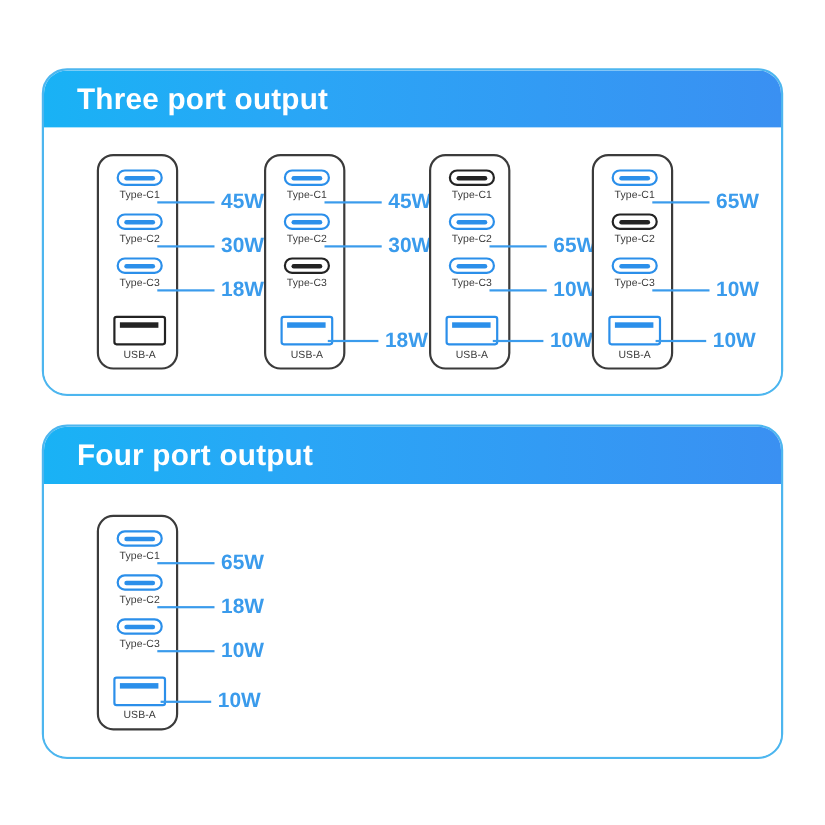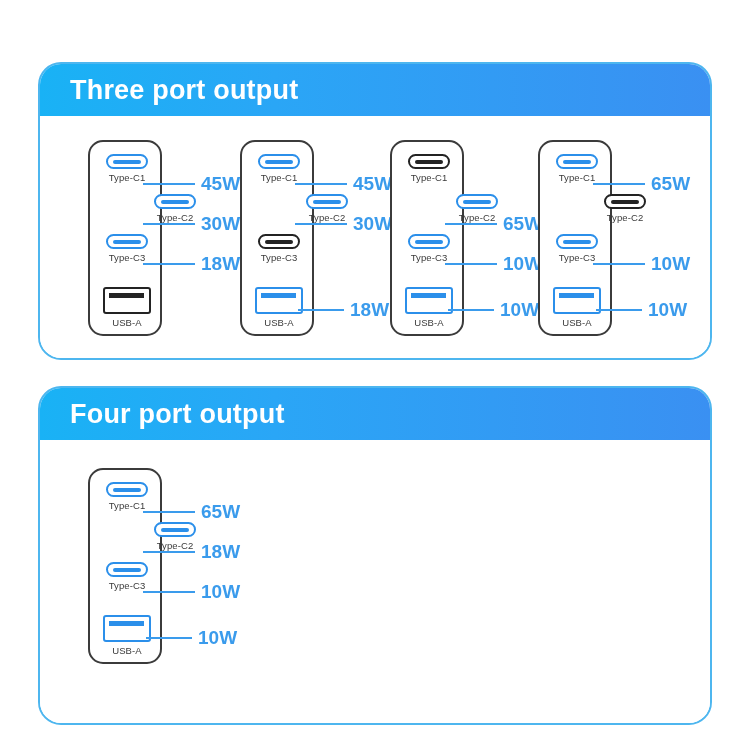--- a/index.html
+++ b/index.html
@@ -26,21 +26,21 @@
     position: absolute;
     left: 38px;
     width: 674px;
     border: 2px solid #4db6ef;
     border-radius: 23px;
     background: #ffffff;
     box-sizing: border-box;
     overflow: hidden;
   }
   #section-three { top: 62px; height: 298px; }
-  #section-four  { top: 386px; height: 339px; }
+  #section-four  { top: 386px; height: 304px; }
 
   .section-header {
     height: 52px;
     background: linear-gradient(90deg, #19b2f5 0%, #2aa6f6 35%, #3a90f2 100%);
     display: flex;
     align-items: center;
     padding-left: 30px;
     box-sizing: border-box;
   }
   .section-title {
@@ -88,21 +88,21 @@
   }
 
   
   .port-slot {
     position: absolute;
     left: 0;
     width: 74px;
     height: 40px;
   }
   .port-slot.i0 { top: 12px; }
-  .port-slot.i1 { top: 52px; padding-left: 48px; }
+  .port-slot.i1 { top: 52px; }
   .port-slot.i2 { top: 92px; }
   .port-slot.i3 { top: 145px; }
 
   .port-graphic {
     position: relative;
     margin: 0 auto;
   }
 
   
   .port-c {

